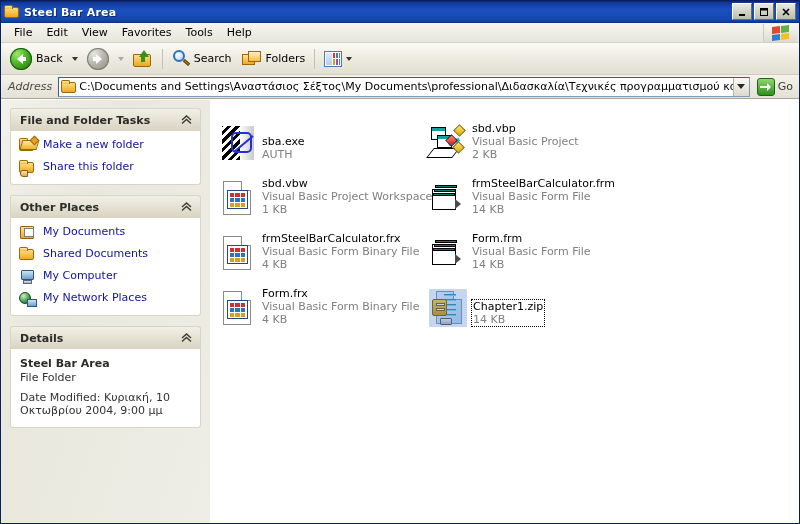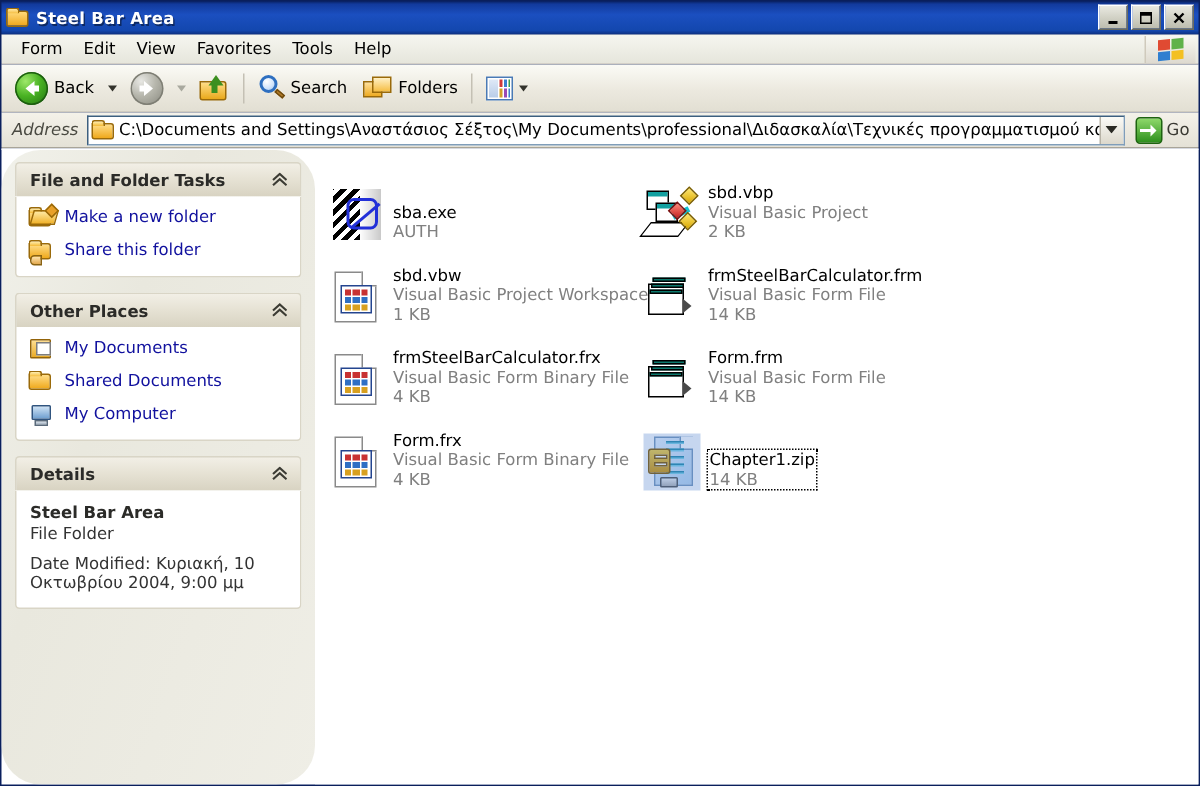--- a/index.html
+++ b/index.html
@@ -162,21 +162,20 @@
     border-top: 1px solid #fff;
     overflow: hidden;
   }
 
   
   #taskpane {
     flex: 0 0 209px;
     background: linear-gradient(110deg,#f1f1ea 0%,#e9e8de 35%,#efeee6 100%);
     padding: 8px 9px 0 9px;
     overflow: hidden;
-    border-radius: 26px;
   }
   .panel { margin-bottom: 10px; }
   .panel-head {
     height: 23px;
     background: linear-gradient(180deg,#f2efe6 0%,#e6e2d4 48%,#d8d3c2 100%);
     border:1px solid #d9d5c6;
     border-bottom:none;
     border-radius: 3px 3px 0 0;
     display:flex; align-items:center; justify-content:space-between;
     padding: 0 6px 0 9px;
@@ -378,21 +377,21 @@
       </div>
       <div class="wbtn">
         <svg width="10" height="10">
             <path d="M2 2 L8 8 M8 2 L2 8" stroke="#000" stroke-width="1.6" fill="none"></path>
           </svg>
       </div>
     </div>
   </div>
 
   <div id="menubar">
-    <div class="mi">Form</div>
+    <div class="mi">File</div>
     <div class="mi">Edit</div>
     <div class="mi">View</div>
     <div class="mi">Favorites</div>
     <div class="mi">Tools</div>
     <div class="mi">Help</div>
     <div id="wlogo">
       <span class="flag">
           <i></i>
           <i></i>
           <i></i>
@@ -545,20 +544,27 @@
               </span>
             <span class="tx">Shared Documents</span>
           </div>
           <div class="trow">
             <span class="ic ic-mycomp">
                 <span class="mon"></span>
                 <span class="base"></span>
               </span>
             <span class="tx">My Computer</span>
           </div>
+          <div class="trow">
+            <span class="ic ic-mynet">
+                <span class="glb"></span>
+                <span class="mon2"></span>
+              </span>
+            <span class="tx">My Network Places</span>
+          </div>
         </div>
       </div>
 
       <div class="panel">
         <div class="panel-head">
           <span class="ttl">Details</span>
           <span class="chev">
             <svg width="11" height="10">
                 <path d="M1 5 L5.5 1 L10 5" stroke="#3c3c34" stroke-width="1.4" fill="none"></path>
                 <path d="M1 8.5 L5.5 4.5 L10 8.5" stroke="#3c3c34" stroke-width="1.4" fill="none"></path>

